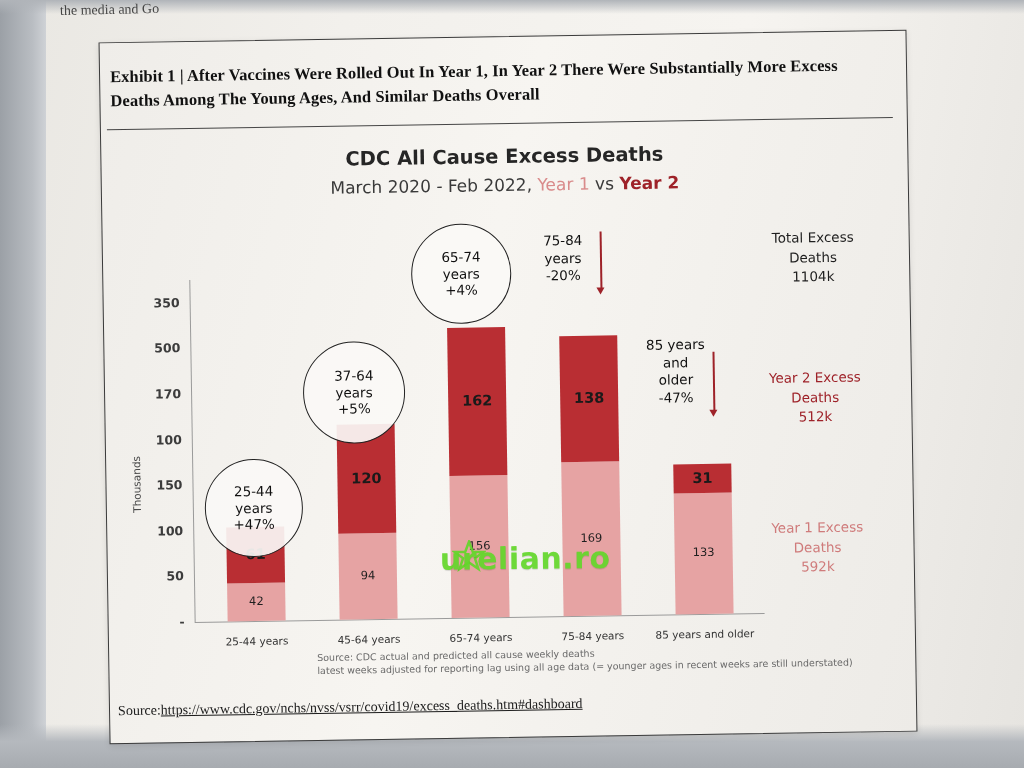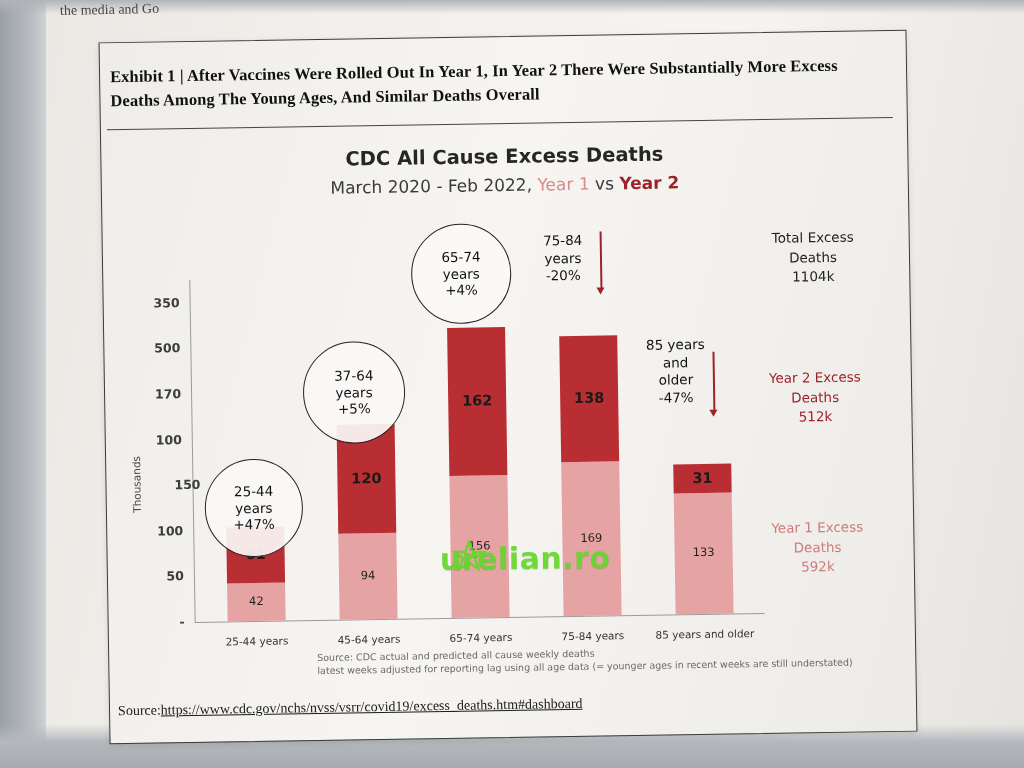--- a/index.html
+++ b/index.html
@@ -163,21 +163,21 @@
   <div class="chart-sub">
     <span>March 2020 - Feb 2022, </span><span class="y1">Year 1</span><span> vs </span><span class="y2">Year 2</span>
   </div>
 
   <div id="plot">
       <div class="axis-line" style="left: 86px; top: 238px; width: 1.2px; height: 342px;"></div>
       <div class="axis-line" style="left: 86px; top: 580px; width: 570px; height: 1.2px;"></div>
       <div class="gridlabel" style="left: 32px; top: 572px;">-</div>
       <div class="gridlabel" style="left: 32px; top: 526.4px;">50</div>
       <div class="gridlabel" style="left: 32px; top: 480.8px;">100</div>
-      <div class="gridlabel" style="left: 32px; top: 435.2px; margin-left: 18px;">150</div>
+      <div class="gridlabel" style="left: 32px; top: 435.2px;">150</div>
       <div class="gridlabel" style="left: 32px; top: 389.6px;">100</div>
       <div class="gridlabel" style="left: 32px; top: 344px;">170</div>
       <div class="gridlabel" style="left: 32px; top: 298.4px;">500</div>
       <div class="gridlabel" style="left: 32px; top: 252.8px;">350</div>
       <div class="ylabel-rot" style="left: 24px; top: 470px;">Thousands</div>
       <div class="bar-wrap" style="left: 119px; top: 486.064px; width: 58px; height: 93.936px;">
         <div class="seg y1" style="bottom: 0px; height: 38.304px; background: rgb(230, 163, 163);"></div>
         <div class="seg y2" style="bottom: 38.304px; height: 55.632px; background: rgb(185, 46, 51);"></div>
       </div>
       <div class="seg-label small" style="left: 88px; top: 552.848px; width: 120px;">42</div>

